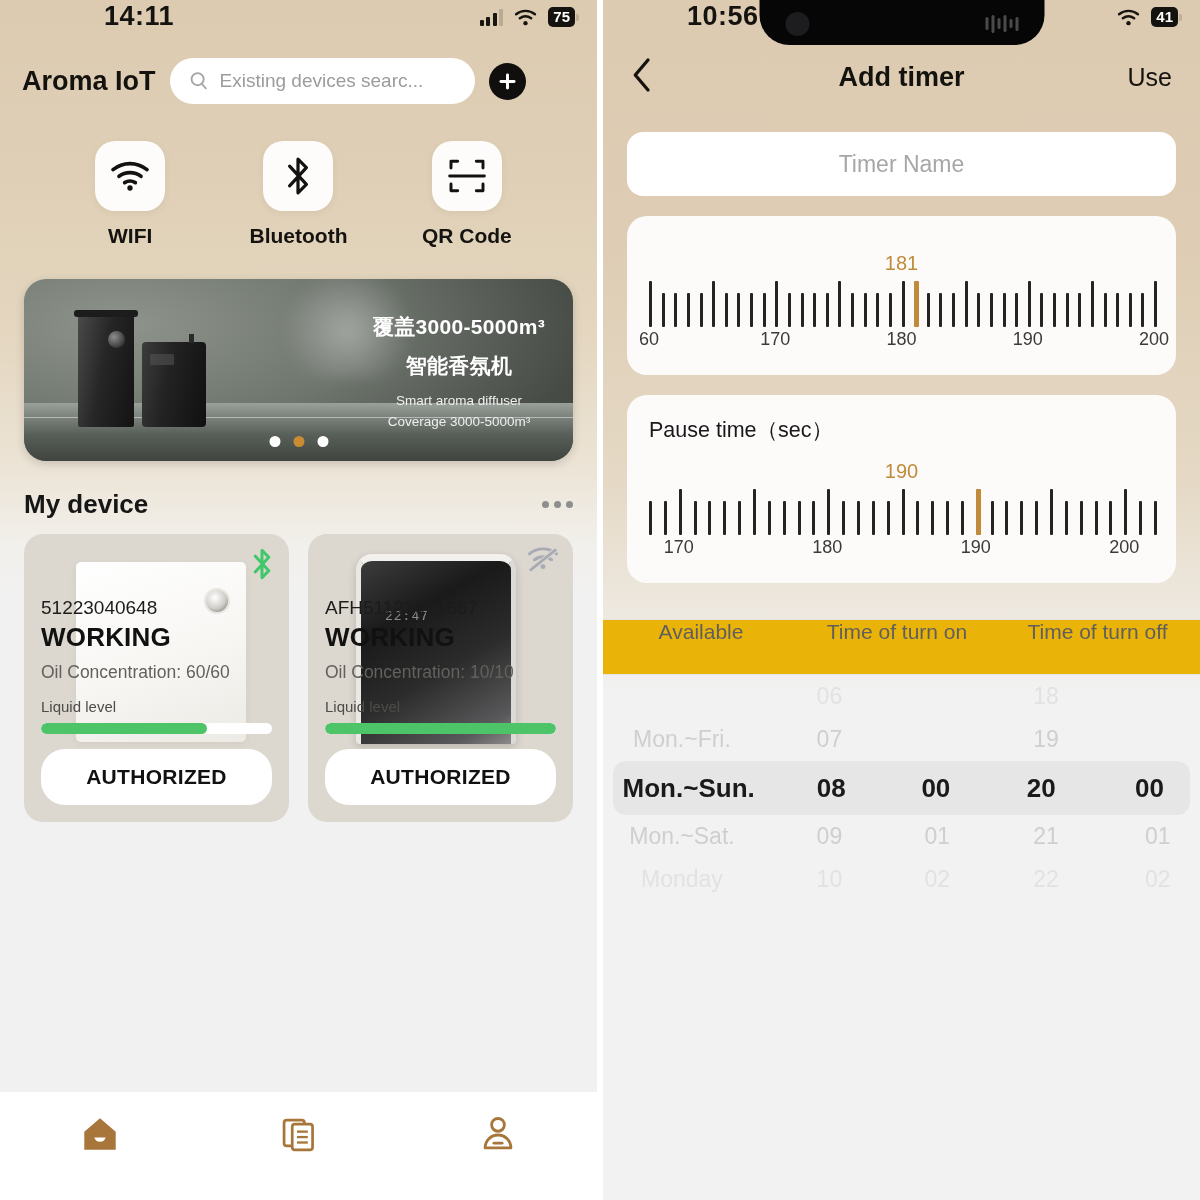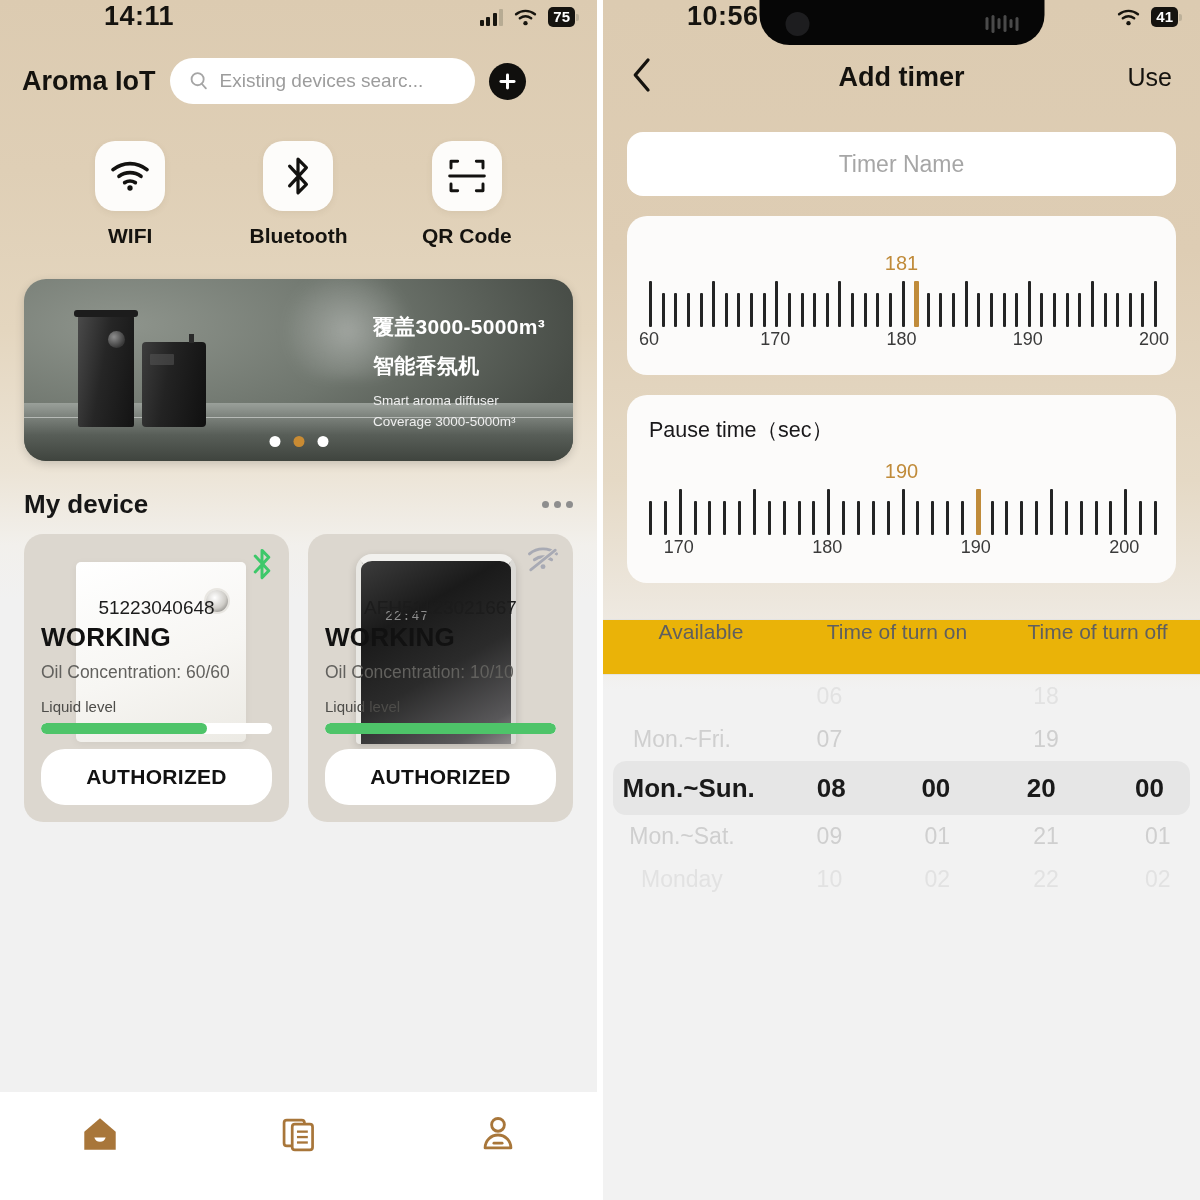--- a/index.html
+++ b/index.html
@@ -151,21 +151,21 @@
   }
   .bn-dev2 .screen{
     position:absolute; left:8px; top:12px; width:24px;height:11px;
     background:#555; opacity:.55; border-radius:1px;
   }
   .bn-smoke{
     position:absolute; right:150px; top:-20px; width:150px; height:120px;
     background:radial-gradient(ellipse at 50% 60%, rgba(255,255,255,.34) 0%, rgba(255,255,255,0) 62%);
     filter:blur(6px);
   }
-  .bn-text { position:absolute; right:28px; top:34px; text-align:left; color:#fff; }
+  .bn-text { position:absolute; right:28px; top:34px; text-align:center; color:#fff; }
   .bn-t1 { font-size:21px; font-weight:bold; letter-spacing:.3px; }
   .bn-t2 { font-size:21px; font-weight:bold; margin-top:11px; letter-spacing:.3px;}
   .bn-t3 { font-size:13.5px; margin-top:13px; color:#efefef; }
   .bn-t4 { font-size:13.5px; margin-top:6px; color:#efefef; }
   .bn-dots { position:absolute; left:50%; transform:translateX(-50%); bottom:14px; display:flex; gap:13px; }
   .bn-dots i { width:11px;height:11px;border-radius:50%;background:#fff; display:block;}
   .bn-dots i.on { background:#c98b33; }
 
   
   .sec-head {
@@ -202,21 +202,21 @@
     border-top:7px solid #f2f1ee;
     border-left:5px solid #e9e8e4;
     border-right:5px solid #dcdad6;
   }
   .ph2 .lcd {
     position:absolute; left:24px; top:48px; font-size:13px; color:#a9a9a9;
     font-family:"Liberation Mono", monospace; letter-spacing:1px; opacity:.8;
   }
   .conn-icon { position:absolute; right:14px; top:13px; }
   .dcard-body { position:relative; margin-top:auto; }
-  .dev-id   { font-size:19px; color:#1c1c1c;text-align:center; }
+  .dev-id   { font-size:19px; color:#1c1c1c; }
   .dev-stat { font-size:26px; font-weight:bold; color:#111; margin-top:3px; letter-spacing:.2px;}
   .dev-oil  { font-size:17.5px; color:#62615e; margin-top:9px; }
   .dev-liq  { font-size:15px; color:#4d4c49; margin-top:15px; }
   .bar {
     height:11px; border-radius:6px; background:#ffffff; margin-top:8px; overflow:hidden;
   }
   .bar > i { display:block; height:100%; background:#4ec469; border-radius:6px; }
   .auth-btn {
     margin-top:15px; height:56px; border-radius:24px; background:#fff;
     display:flex; align-items:center; justify-content:center;

